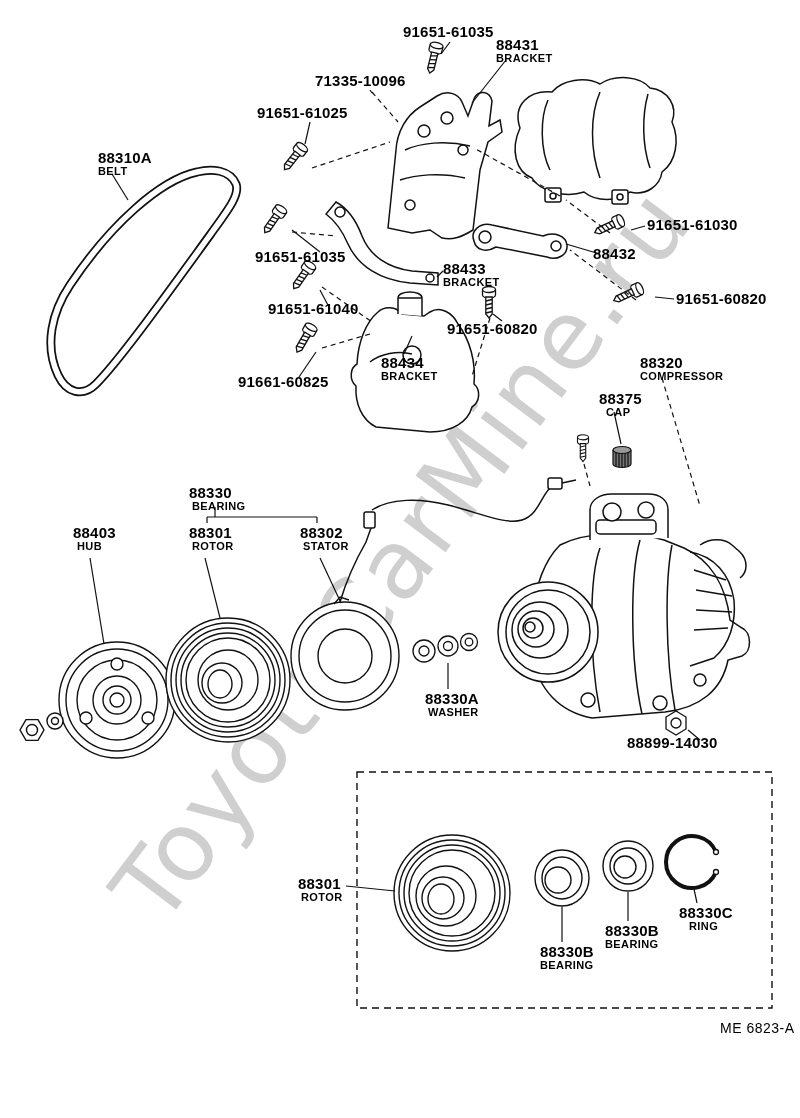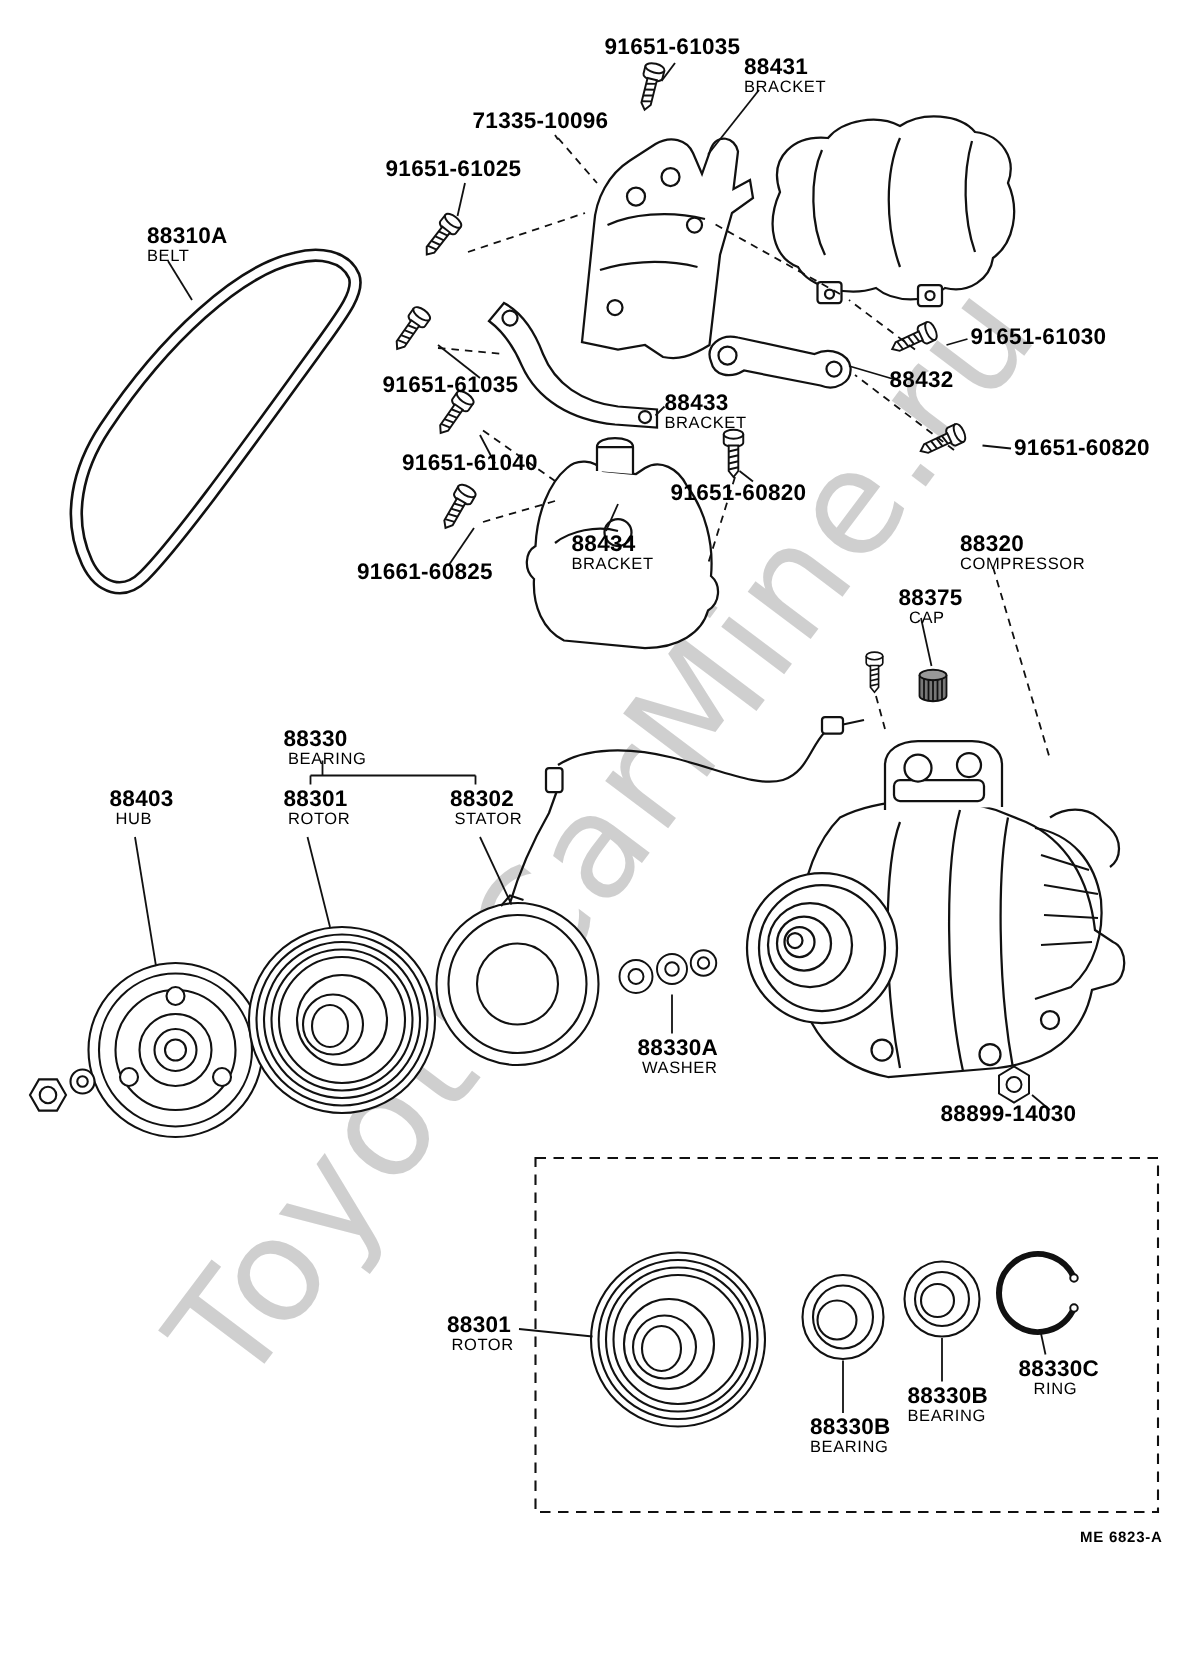--- a/index.html
+++ b/index.html
@@ -12,22 +12,22 @@
   .watermark {
     position:absolute; left:402px; top:555px;
     transform:translate(-50%,-50%) rotate(-53deg);
     font-family:"DejaVu Sans", sans-serif;
     font-size:96px; letter-spacing:3px; white-space:nowrap;
     color:#8f8f8f; opacity:0.42; z-index:1; pointer-events:none;
   }
   svg.art { position:absolute; left:0; top:0; z-index:2; }
   .label { position:absolute; z-index:3; color:#000; line-height:1.08; }
   .label .pn { font-size:15px; font-weight:700; letter-spacing:0.2px; white-space:nowrap; }
-  .label .nm { font-size:11px; font-weight:400; letter-spacing:0.4px; white-space:nowrap; }
-  .footer-code { position:absolute; left:720px; top:1020px; z-index:3; font-size:10px; font-weight:700; letter-spacing:0.5px; }
+  .label .nm { font-size:11px; font-weight:700; letter-spacing:0.4px; white-space:nowrap; }
+  .footer-code { position:absolute; left:720px; top:1020px; z-index:3; font-size:14px; font-weight:400; letter-spacing:0.5px; }
 </style>
 </head>
 <body>
 
 <div class="canvas">
 
   <div class="watermark">ToyotaCarMine.ru</div>
 
   <svg class="art" width="800" height="1118" viewBox="0 0 800 1118">
     <defs>

